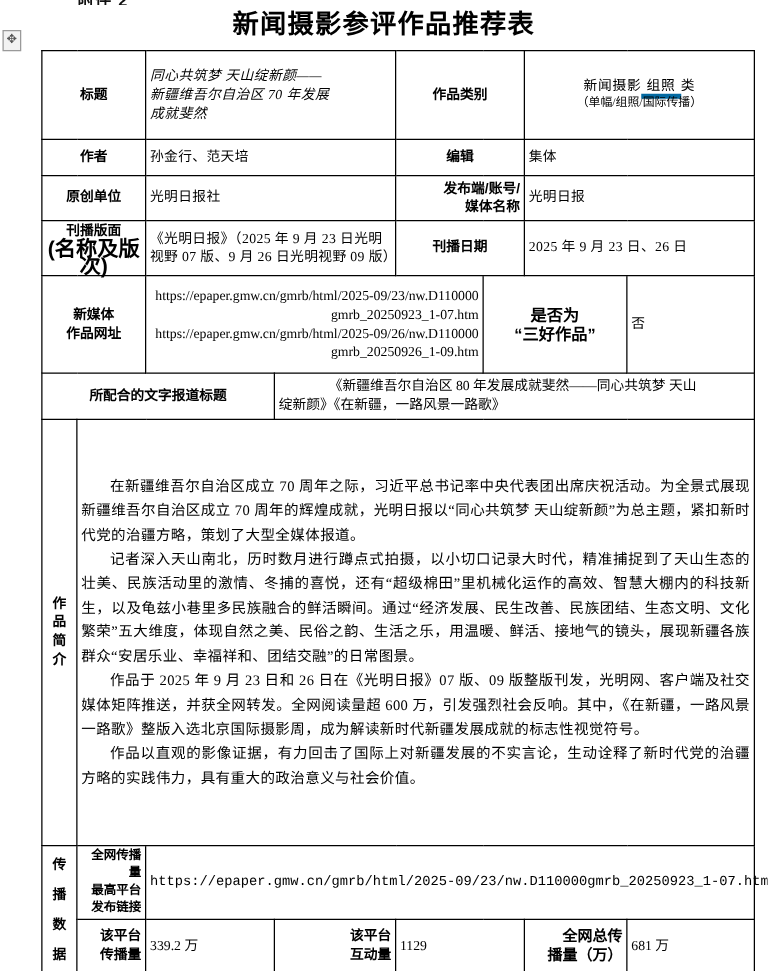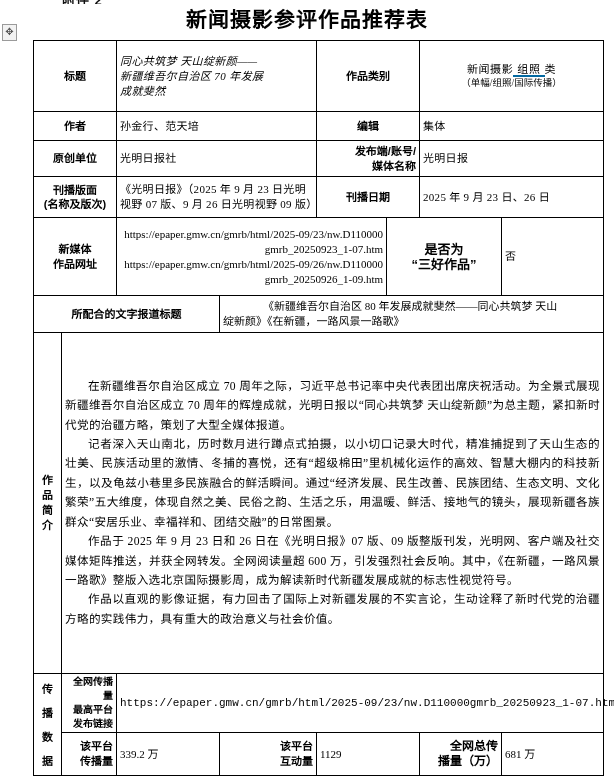--- a/index.html
+++ b/index.html
@@ -80,21 +80,21 @@
   
   .lbl {
     font-family: "Liberation Sans", "DejaVu Sans", sans-serif;
     font-weight: bold;
     font-size: 14px;
     text-align: center;
     line-height: 17px;
   }
   .lbl .sub {
     display: block;
-    font-size: 11px;
+    font-size: 17px;
     line-height: 13px;
   }
   .lbl-sm {
     font-family: "Liberation Sans", "DejaVu Sans", sans-serif;
     font-weight: bold;
     font-size: 9px;
     line-height: 12px;
     text-align: right;
   }
 
@@ -114,21 +114,21 @@
     font-style: italic;
   }
 
   .cat-val {
     text-align: center;
     font-size: 13px;
     line-height: 18px;
     letter-spacing: 0.6px;
   }
   .cat-val .blank {
-    border-bottom: 2px solid #0369a1;
+    border-bottom: 4px solid #0369a1;
     padding: 0 4px;
   }
   .cat-val .hint {
     display: block;
     font-size: 9.5px;
     line-height: 13px;
     letter-spacing: 0;
   }
 
   .url-val {

